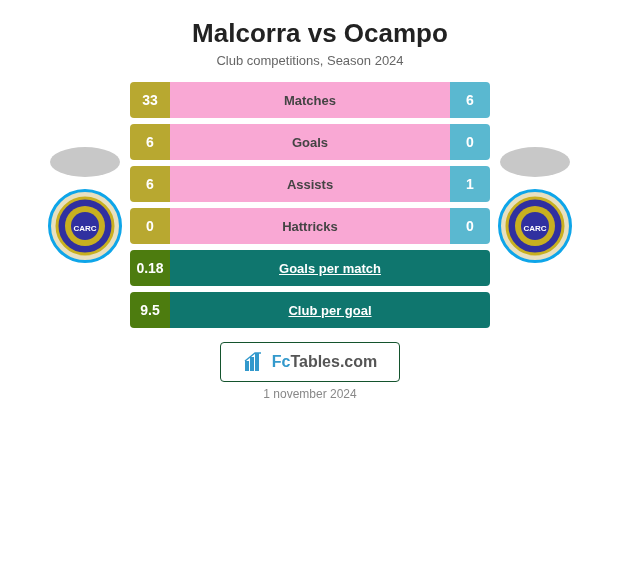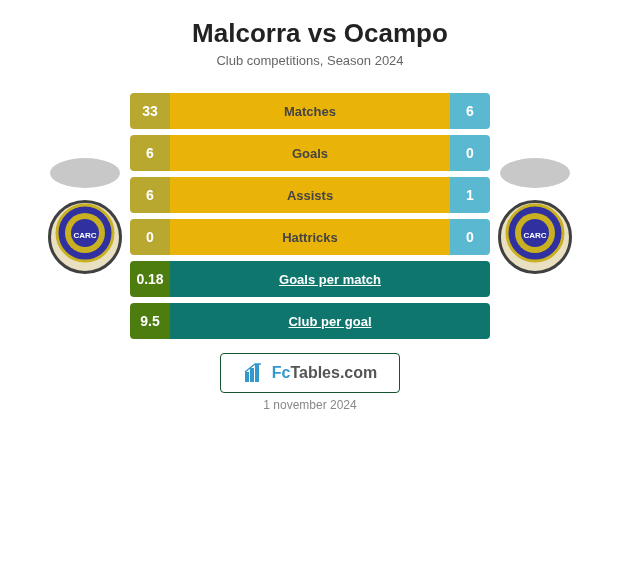--- a/index.html
+++ b/index.html
@@ -23,21 +23,21 @@
       font-size: 26px;
       font-weight: bold;
       color: #222;
       margin-bottom: 4px;
       text-align: center;
       margin-left: 20px;
     }
     .subtitle {
       font-size: 13px;
       color: #666;
-      margin-bottom: 25px;
+      margin-bottom: 14px;
       text-align: center;
     }
     .main-area {
       display: flex;
       flex-direction: row;
       align-items: center;
       width: 100%;
       justify-content: center;
       gap: 0px;
     }
@@ -54,23 +54,23 @@
       height: 30px;
       background: #c8c8c8;
       border-radius: 50%;
       margin-bottom: 4px;
     }
     .club-badge {
       width: 74px;
       height: 74px;
       border-radius: 50%;
       background: #e8e0c0;
-      border: 3px solid #404040;
-      display: flex;
-      align-items: flex-start;
+      border: 3px solid #0ea5e9;
+      display: flex;
+      align-items: center;
       justify-content: center;
       overflow: hidden;
     }
     .club-badge svg {
       width: 60px;
       height: 60px;
     }
     .stats-area {
       flex: 1;
       display: flex;
@@ -93,21 +93,21 @@
       font-size: 14px;
       font-weight: bold;
       min-width: 40px;
       height: 100%;
       display: flex;
       align-items: center;
       justify-content: center;
       padding: 16px 6px;
     }
     .stat-bar {
-      background: #eab308;
+      background: #f9a8d4;
       flex: 1;
       height: 100%;
       display: flex;
       align-items: center;
       justify-content: center;
       font-size: 13px;
       color: #444;
       font-weight: bold;
     }
     .stat-bar.gold {

